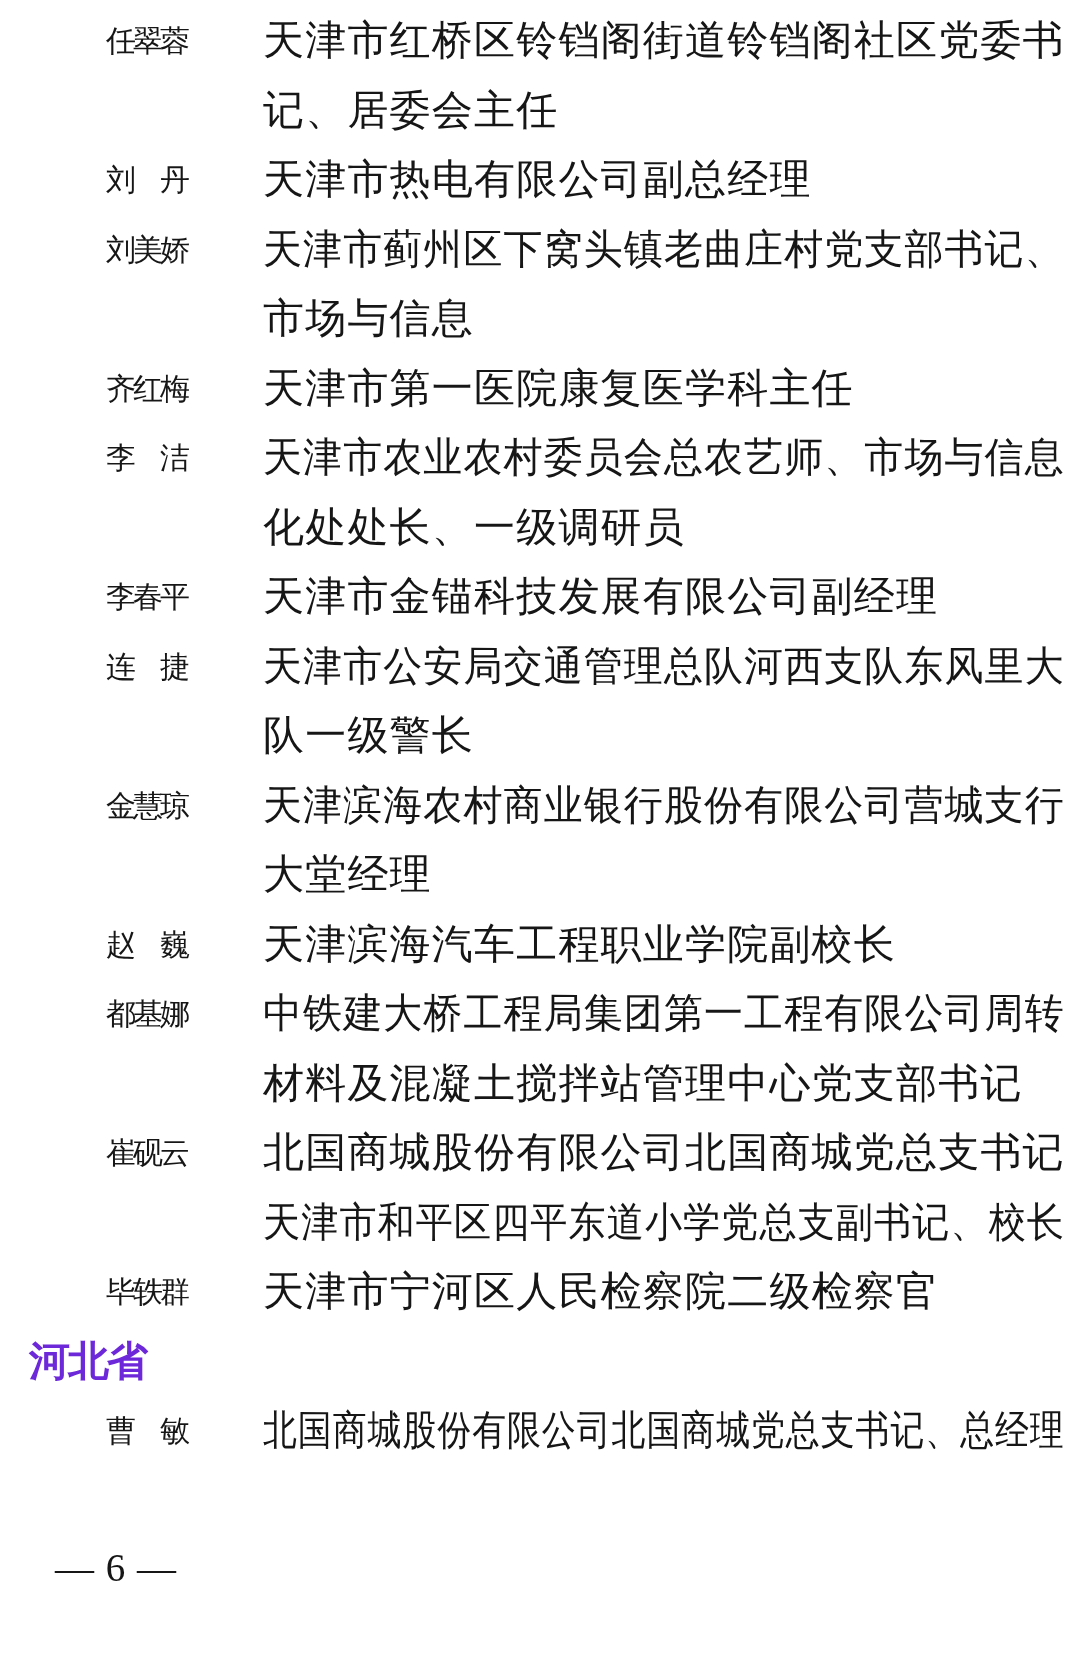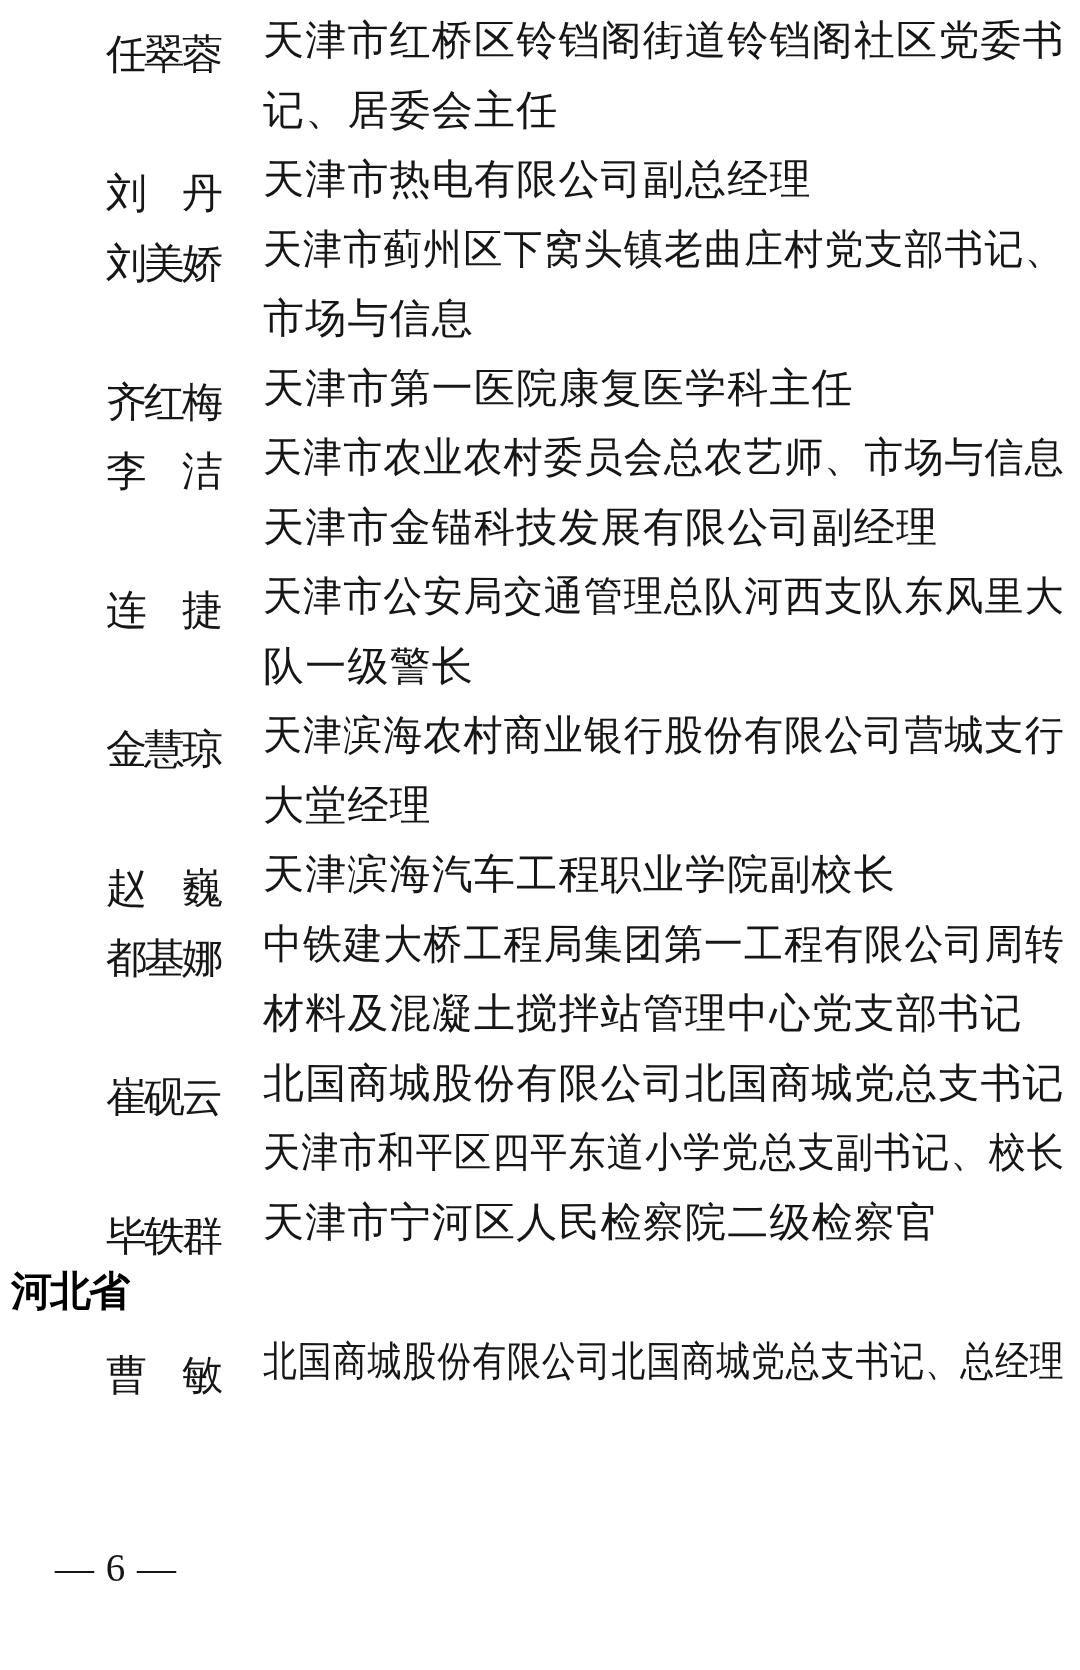--- a/index.html
+++ b/index.html
@@ -20,24 +20,24 @@
     top: 6px;
     left: 0;
     width: 1080px;
   }
   .entry {
     position: relative;
   }
   .pname {
     position: absolute;
     left: 106px;
-    top: 14px;
+    top: 0;
     height: 69.5px;
     line-height: 69.5px;
-    font-size: 41px;
+    font-size: 30px;
     letter-spacing: -3px;
     white-space: nowrap;
   }
   .desc {
     margin-left: 263px;
     width: 802px;
   }
   .line {
     height: 69.5px;
     line-height: 69.5px;
@@ -45,26 +45,26 @@
     letter-spacing: 1.2px;
     white-space: nowrap;
     transform-origin: left center;
   }
   .sq95  { transform: scaleX(0.950); }
   .sq905 { transform: scaleX(0.905); }
   .sq826 { transform: scaleX(0.826); }
   .heading {
     height: 69.5px;
     line-height: 69.5px;
-    padding-left: 11px;
+    padding-left: 29px;
     font-size: 41px;
     font-weight: 700;
     letter-spacing: -2px;
     font-family: "Liberation Sans", "DejaVu Sans", sans-serif;
-    color: #000000;
+    color: #6d28d9;
   }
   .footer {
     position: absolute;
     left: 55px;
     top: 1533px;
     height: 69.5px;
     line-height: 69.5px;
     font-size: 39px;
     letter-spacing: 1px;
     white-space: nowrap;
@@ -103,24 +103,26 @@
     <div class="pname">齐红梅</div>
     <div class="desc">
       <div class="line">天津市第一医院康复医学科主任</div>
     </div>
   </div>
 
   <div class="entry">
     <div class="pname">李　洁</div>
     <div class="desc">
       <div class="line sq95">天津市农业农村委员会总农艺师、市场与信息</div>
+      <div class="line">化处处长、一级调研员</div>
     </div>
   </div>
 
   <div class="entry">
+    <div class="pname">李春平</div>
     <div class="desc">
       <div class="line">天津市金锚科技发展有限公司副经理</div>
     </div>
   </div>
 
   <div class="entry">
     <div class="pname">连　捷</div>
     <div class="desc">
       <div class="line sq95">天津市公安局交通管理总队河西支队东风里大</div>
       <div class="line">队一级警长</div>

